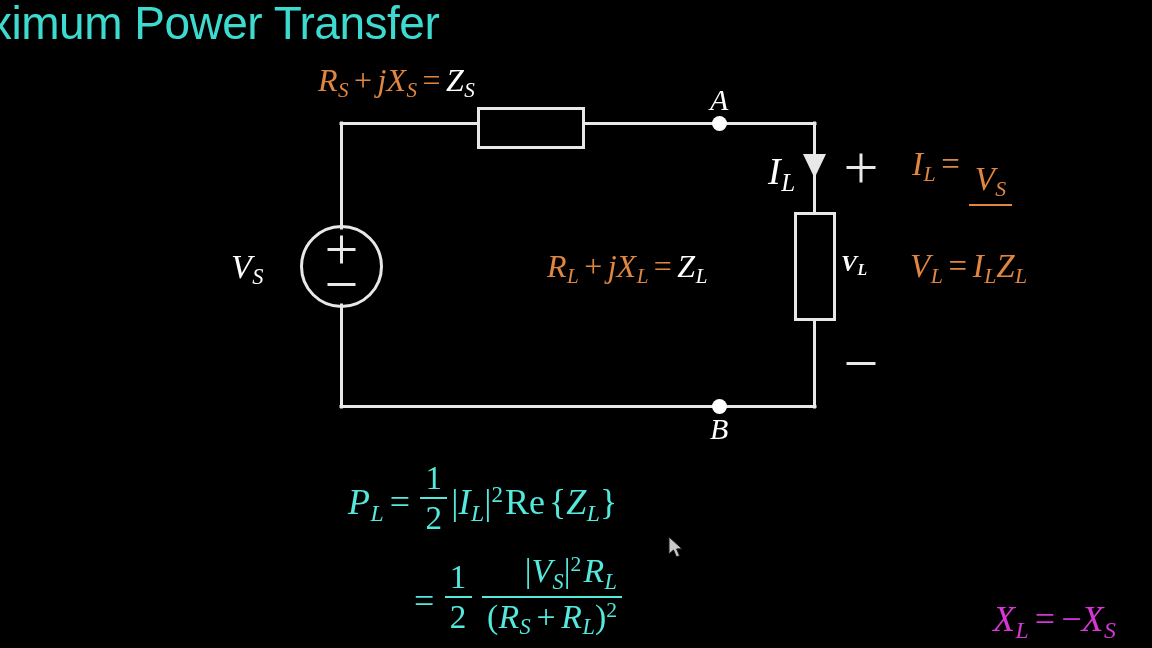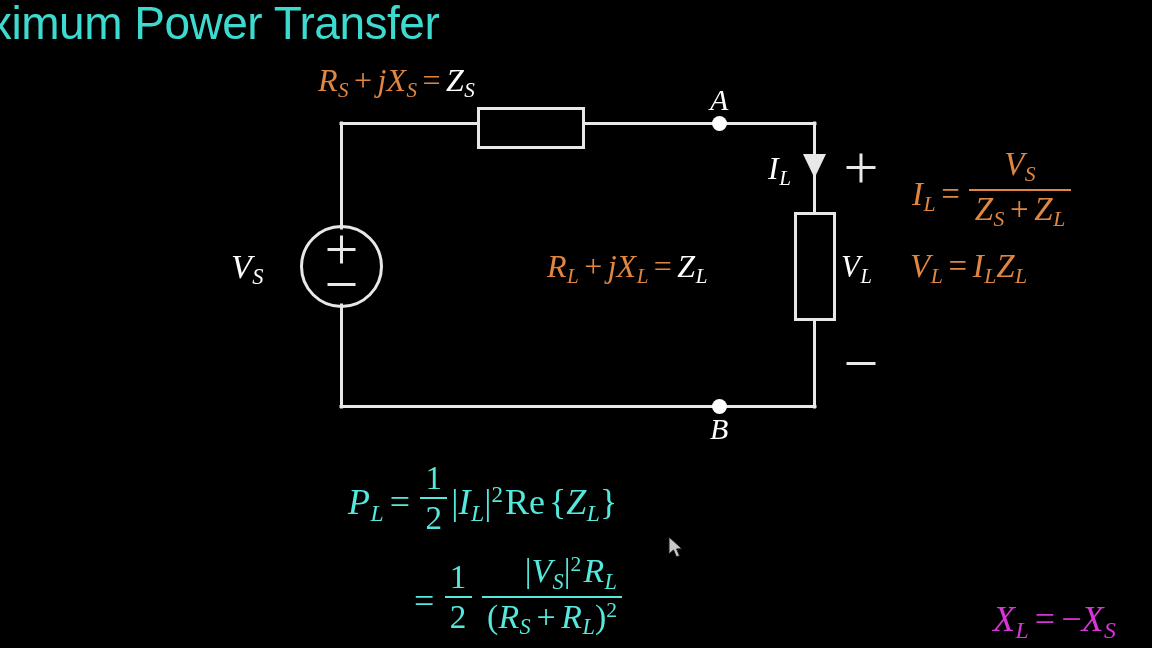--- a/index.html
+++ b/index.html
@@ -150,37 +150,36 @@
     <circle cx="719.5" cy="123.5" r="7.5" fill="#ffffff"></circle>
     <circle cx="719.5" cy="406.5" r="7.5" fill="#ffffff"></circle>
   </svg>
 
   <div class="math c-white" style="left:231px; top:250px; font-size:34px;"><span>V</span><span class="sub">S</span></div>
 
   <div class="math c-white" style="left:710px; top:85px; font-size:30px;"><span>A</span></div>
 
   <div class="math c-white" style="left:710px; top:414px; font-size:30px;"><span>B</span></div>
 
-  <div class="math c-white" style="left:768px; top:152px; font-size:32px;"><span>I</span><span class="sub">L</span></div>
-
-  <div class="math c-white" style="left:841px; top:251px; font-size:31px;"><span>V</span><span class="sub">L</span></div>
+  <div class="math c-white" style="left:768px; top:152px; font-size:38px;"><span>I</span><span class="sub">L</span></div>
+
+  <div class="math c-white" style="left:841px; top:251px; font-size:24px;font-weight:bold;"><span>V</span><span class="sub">L</span></div>
 
   <div class="math" style="left:318px; top:64px; font-size:32px;">
     <span class="c-orange">R</span><span class="sub c-orange">S</span><span class="op c-orange">+</span><span class="c-orange">j</span><span class="c-orange">X</span><span class="sub c-orange">S</span><span class="op c-orange">=</span><span class="c-white">Z</span><span class="sub c-white">S</span>
   </div>
 
   <div class="math" style="left:547px; top:250px; font-size:32px;">
     <span class="c-orange">R</span><span class="sub c-orange">L</span><span class="op c-orange">+</span><span class="c-orange">j</span><span class="c-orange">X</span><span class="sub c-orange">L</span><span class="op c-orange">=</span><span class="c-white">Z</span><span class="sub c-white">L</span>
   </div>
 
   <div class="math c-orange" style="left:912px; top:148px; font-size:33px;">
     <span>I</span><span class="sub">L</span><span class="op">=</span><span class="frac">
       <span class="num"><span style="font-style:italic;">V</span><span class="sub">S</span></span>
       <span class="bar" style="background:#e08640;"></span>
-      <span class="den"><span style="font-style:italic;">Z</span><span class="sub">S</span><span class="op">+</span><span style="font-style:italic;">Z</span><span class="sub">L</span></span>
     </span>
   </div>
 
   <div class="math c-orange" style="left:910px; top:250px; font-size:33px;">
     <span>V</span><span class="sub">L</span><span class="op">=</span><span>I</span><span class="sub">L</span><span>Z</span><span class="sub">L</span>
   </div>
 
   <div class="math c-teal" style="left:348px; top:461px; font-size:36px;">
     <span>P</span><span class="sub">L</span><span class="op">=</span><span class="frac" style="font-size:0.92em;">
       <span class="num">1</span>

